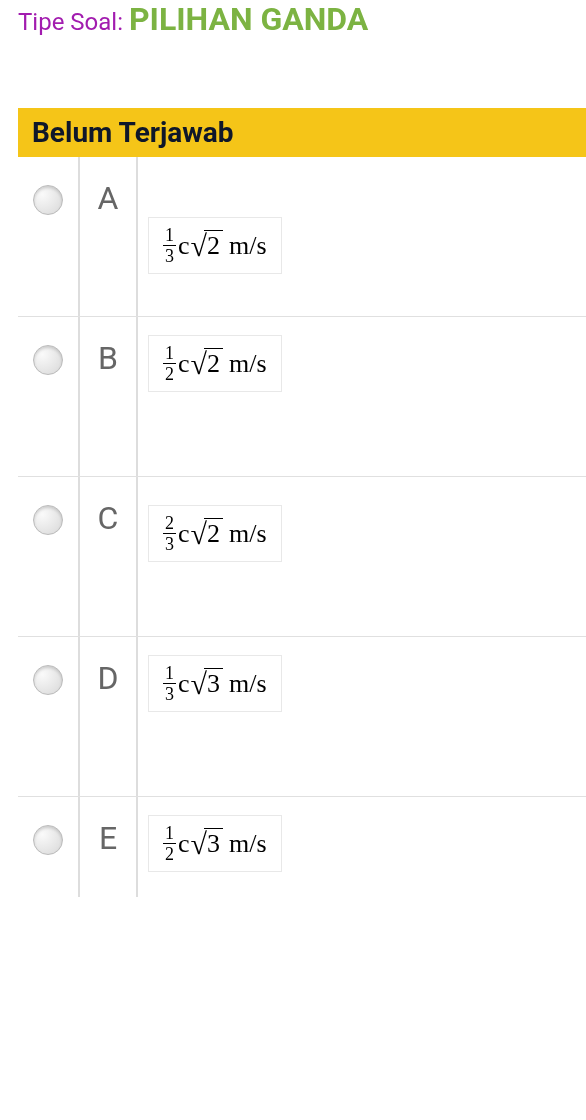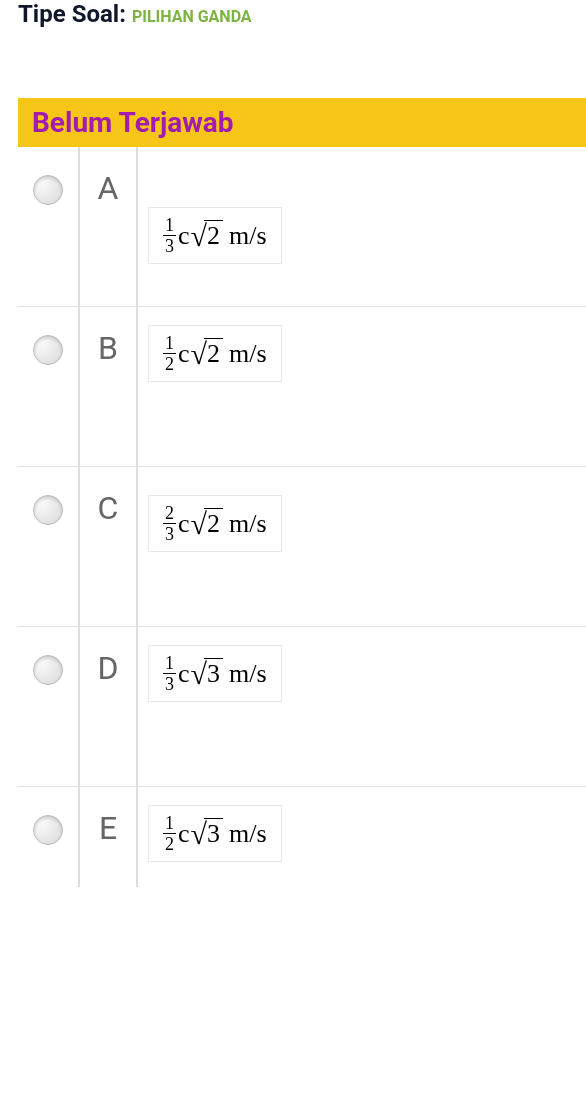--- a/index.html
+++ b/index.html
@@ -11,37 +11,37 @@
       font-family: -apple-system, BlinkMacSystemFont, "Segoe UI", Roboto, sans-serif;
       background: #fff;
       width: 586px;
       color: #555;
     }
     .header {
       padding: 0 18px 10px 18px;
     }
     .tipe-soal-label {
       font-size: 24px;
-      font-weight: bold;
-      color: #0f172a;
+      font-weight: normal;
+      color: #a21caf;
     }
     .tipe-soal-value {
-      font-size: 16px;
+      font-size: 32px;
       font-weight: bold;
       color: #7cb342;
     }
     .question-text {
       font-size: 26px;
       color: #666;
       line-height: 1.5;
       margin-top: 4px;
     }
     .status-bar {
       background: #f5c518;
-      color: #a21caf;
+      color: #0f172a;
       font-size: 28px;
       font-weight: bold;
       padding: 8px 14px;
       margin-top: 60px;
       margin-left: 18px;
     }
     .options {
       margin-left: 18px;
     }
     .option-row {

